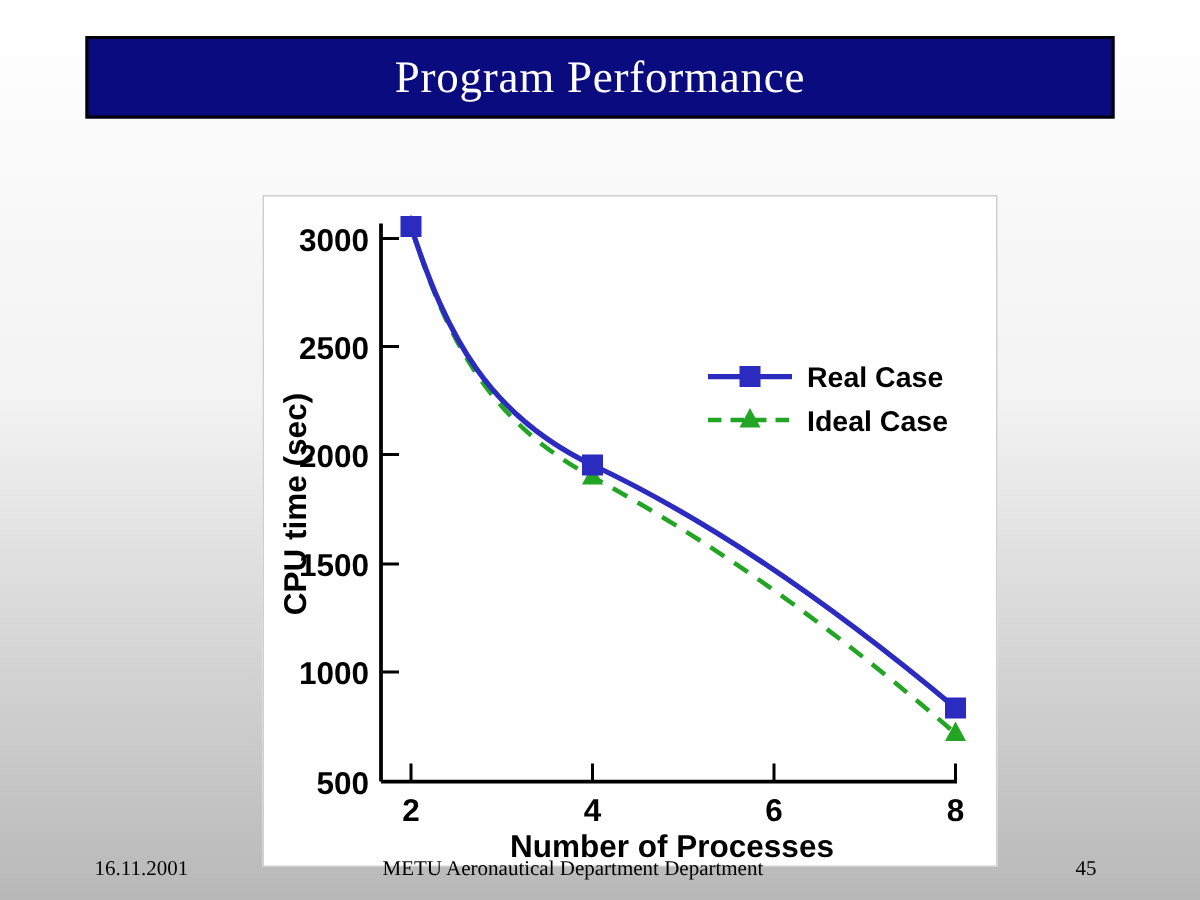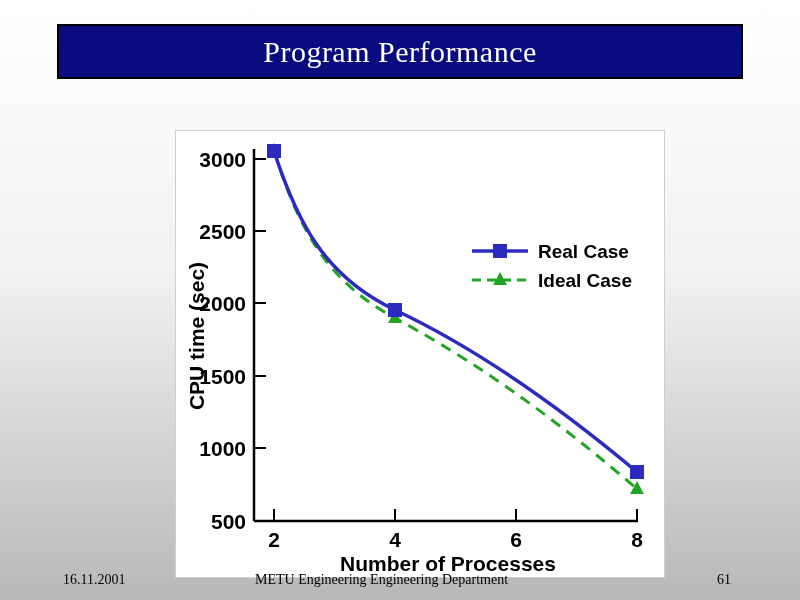--- a/index.html
+++ b/index.html
@@ -140,16 +140,16 @@
         <text x="362" y="127" font-family="Liberation Sans, sans-serif" font-size="19" font-weight="bold" fill="#000">Real Case</text>
 
         <line x1="296" y1="149" x2="352" y2="149" stroke="#22a522" stroke-width="3" stroke-dasharray="9,6"></line>
         <polygon points="324,141 331,154 317,154" fill="#22a522"></polygon>
         <text x="362" y="156" font-family="Liberation Sans, sans-serif" font-size="19" font-weight="bold" fill="#000">Ideal Case</text>
       </g>
     </svg>
   </div>
 
   <div class="footer-text" id="footer-date">16.11.2001</div>
-  <div class="footer-text" id="footer-center">METU Engineering Engineering Department</div>
-  <div class="footer-text" id="footer-page">61</div>
+  <div class="footer-text" id="footer-center">METU Aeronautical Department Department</div>
+  <div class="footer-text" id="footer-page">45</div>
 
 </div>
 
 </body></html>

